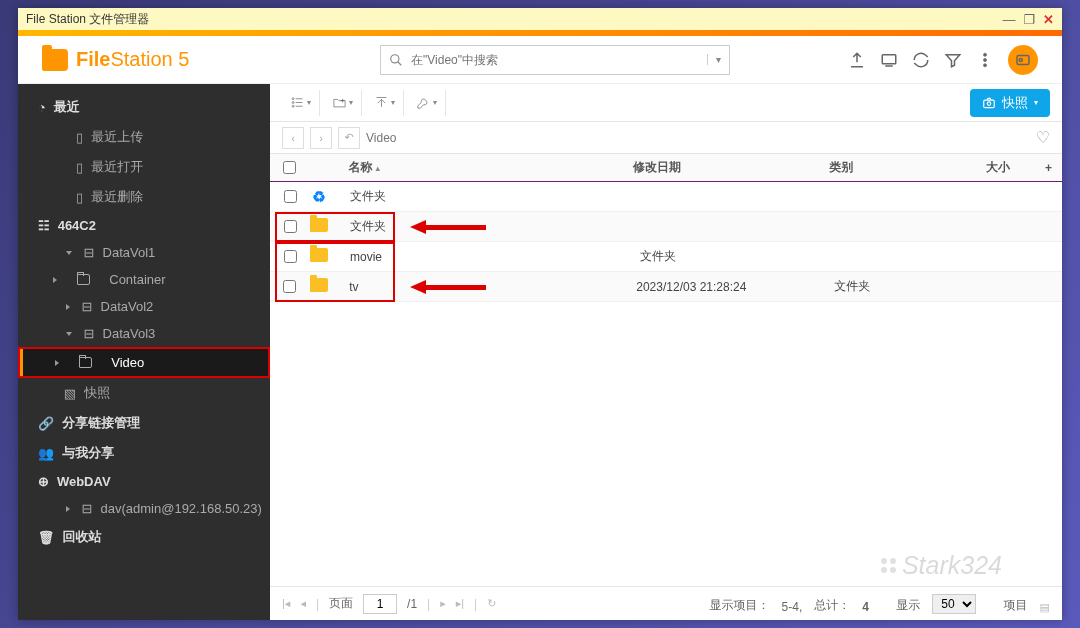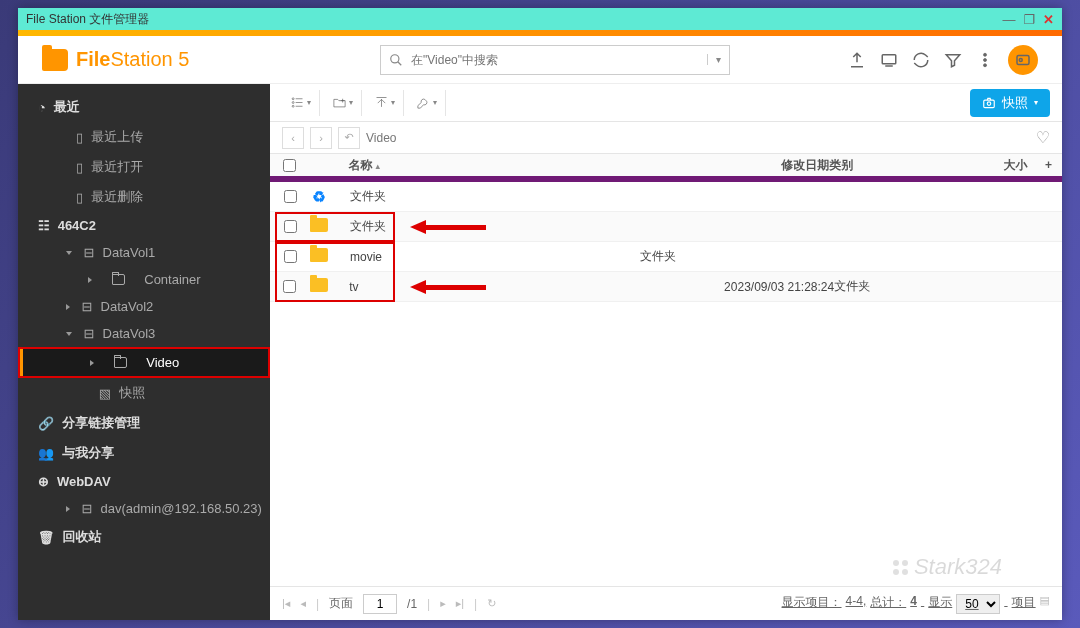--- a/index.html
+++ b/index.html
@@ -1,18 +1,18 @@
 <!DOCTYPE html>
 <html><head>
 <meta charset="utf-8">
 <style>
 * { box-sizing: border-box; margin: 0; padding: 0; font-family: Arial, "Microsoft YaHei", sans-serif; }
 body { width: 1080px; height: 628px; background: linear-gradient(135deg, #3a3a78 0%, #4a4a9a 50%, #5a5abb 100%); overflow: hidden; position: relative; }
 .window { position: absolute; top: 8px; left: 18px; right: 18px; bottom: 8px; background: #fff; box-shadow: 0 0 10px rgba(0,0,0,0.3); display: flex; flex-direction: column; }
-.titlebar { height: 22px; background: #5eead4; display: flex; align-items: center; padding: 0 8px; font-size: 12px; color: #333; justify-content: space-between; }
+.titlebar { height: 22px; background: #fef9c3; display: flex; align-items: center; padding: 0 8px; font-size: 12px; color: #333; justify-content: space-between; }
 .winctrl { display: flex; gap: 8px; align-items: center; }
 .winctrl span { cursor: pointer; font-size: 13px; color: #666; }
 .winctrl .close { color: #d33; font-weight: bold; }
 .accentbar { height: 6px; background: linear-gradient(90deg, #ffb800, #ff6a00); }
 .topbar { height: 48px; background: #fff; display: flex; align-items: center; padding: 0 24px; border-bottom: 1px solid #eee; }
 .logo { display: flex; align-items: center; gap: 8px; font-size: 20px; color: #ff9500; width: 220px; }
 .logo-icon { width: 26px; height: 22px; background: #ff9500; border-radius: 2px 4px 4px 2px; position: relative; }
 .logo-icon::before { content: ''; position: absolute; top: -4px; left: 0; width: 10px; height: 6px; background: #ff9500; border-radius: 2px 2px 0 0; }
 .logo b { font-weight: 700; margin-top: 22px; }
 .logo span.light { font-weight: 300; }
@@ -23,66 +23,66 @@
 .search .drop { border-left: 1px solid #ccc; padding-left: 8px; cursor: pointer; color: #888; font-size: 10px; }
 .topicons { display: flex; gap: 14px; align-items: center; color: #666; }
 .topicons .icn { cursor: pointer; display: flex; align-items: center; justify-content: center; }
 .topicons svg { width: 18px; height: 18px; stroke: #666; }
 .round-icon { width: 30px; height: 30px; border-radius: 50%; background: #ff9500; display: flex; align-items: center; justify-content: center; color: #fff; }
 .body { flex: 1; display: flex; overflow: hidden; }
 .sidebar { width: 252px; background: #2e2e2e; color: #aaa; font-size: 13px; overflow: auto; padding-top: 8px; }
 .sb-item { display: flex; align-items: center; gap: 8px; padding: 6px 14px; cursor: pointer; white-space: nowrap; }
 .sb-item.lvl1 { padding-left: 58px; }
 .sb-item.lvl1b { padding-left: 48px; }
-.sb-item.lvl2 { padding-left: 70px; }
+.sb-item.lvl2 { padding-left: 35px; }
 .sb-item.sec { font-weight: 600; color: #ddd; padding-left: 20px; }
 .sb-item.active { background: #1a1a1a; color: #fff; position: relative; }
 .sb-item.active::before { content: ''; position: absolute; left: 0; top: 0; bottom: 0; width: 3px; background: #ff9500; }
 .redbox { border: 2px solid #d00; }
 .tri { display: inline-block; width: 0; height: 0; border-left: 4px solid #999; border-top: 3px solid transparent; border-bottom: 3px solid transparent; }
 .tri.down { border-left: 3px solid transparent; border-right: 3px solid transparent; border-top: 4px solid #999; border-bottom: none; }
 .sb-folder { width: 13px; height: 11px; display: inline-block; border: 1px solid #aaa; border-radius: 1px 2px 2px 1px; position: relative; }
 .sb-folder::before { content: ''; position: absolute; top: -3px; left: -1px; width: 5px; height: 3px; border: 1px solid #aaa; border-bottom: none; border-radius: 1px 1px 0 0; }
 .main { flex: 1; display: flex; flex-direction: column; background: #fff; overflow: hidden; }
 .toolbar { height: 38px; border-bottom: 1px solid #e5e5e5; display: flex; align-items: center; padding: 0 12px; gap: 4px; }
 .tbtn { display: flex; align-items: center; gap: 2px; padding: 4px 8px; cursor: pointer; border-right: 1px solid #e5e5e5; height: 26px; }
 .tbtn svg { width: 15px; height: 15px; stroke: #555; fill: none; }
 .tbtn .chev { font-size: 8px; color: #888; }
 .snapshot { margin-left: auto; background: #0ea5e9; color: #fff; border-radius: 4px; padding: 5px 12px; display: flex; align-items: center; gap: 6px; cursor: pointer; font-size: 13px; }
 .snapshot .chev { font-size: 8px; }
 .breadcrumb { height: 32px; display: flex; align-items: center; padding: 0 12px; gap: 6px; border-bottom: 1px solid #e5e5e5; font-size: 12px; color: #888; }
 .navbtn { width: 22px; height: 22px; border: 1px solid #ddd; display: flex; align-items: center; justify-content: center; cursor: pointer; color: #aaa; font-size: 11px; }
 .bc-path { color: #777; }
 .heart { margin-left: auto; color: #999; font-size: 16px; cursor: pointer; }
-.table-head { display: flex; height: 28px; align-items: center; background: #fafafa; border-bottom: 6px solid #701a75; font-size: 12px; color: #555; font-weight: 600; }
+.table-head { display: flex; height: 28px; align-items: center; background: #fafafa; border-bottom: 1px solid #701a75; font-size: 12px; color: #555; font-weight: 600; }
 .col-cb { width: 40px; display: flex; justify-content: center; }
 .col-icon { width: 40px; }
 .col-name { width: 290px; }
-.col-date { width: 200px; text-align: right; }
+.col-date { width: 200px; }
 .col-type { width: 160px; }
-.col-size { width: 60px; text-align: center; }
+.col-size { width: 60px; text-align: left; }
 .col-plus { flex: 1; text-align: right; padding-right: 10px; }
 .sort-asc { font-size: 8px; color: #888; }
 .rows { position: relative; }
 .row { display: flex; height: 30px; align-items: center; font-size: 12px; color: #444; border-bottom: 1px solid #f0f0f0; }
 .row:nth-child(even){ background: #fafafa; }
 .folder-icon { width: 18px; height: 14px; background: #fbbf24; border-radius: 1px 2px 2px 1px; position: relative; display: inline-block; }
 .folder-icon::before { content: ''; position: absolute; top: -3px; left: 0; width: 7px; height: 4px; background: #fbbf24; border-radius: 1px 1px 0 0; }
 .recycle-icon { width: 18px; height: 18px; display: flex; align-items: center; justify-content: center; color: #0a84ff; font-size: 15px; font-weight: bold; }
 .annot-box { position: absolute; border: 2px solid #d00; pointer-events: none; }
 .arrow { position: absolute; pointer-events: none; display: flex; align-items: center; }
 .arrow-head { width: 0; height: 0; border-right: 16px solid #d00; border-top: 7px solid transparent; border-bottom: 7px solid transparent; }
 .arrow-line { height: 5px; width: 60px; background: #d00; }
 .footer { height: 34px; border-top: 1px solid #e5e5e5; display: flex; align-items: center; padding: 0 12px; font-size: 12px; color: #666; gap: 10px; }
 .footer .sep { color: #ccc; }
 .pgbtn { color: #bbb; cursor: pointer; font-size: 11px; }
 .pginput { width: 34px; border: 1px solid #ccc; text-align: center; font-size: 12px; padding: 2px; }
-.footer .right { margin-left: auto; display: flex; align-items: flex-start; gap: 4px; text-decoration: underline; }
+.footer .right { margin-left: auto; display: flex; align-items: flex-end; gap: 12px; }
 .sizesel { border: 1px solid #ccc; font-size: 12px; padding: 1px 4px; }
-.watermark { position: absolute; right: 60px; bottom: 40px; color: rgba(0,0,0,0.15); font-size: 22px; font-style: italic; pointer-events: none; display: flex; align-items: center; gap: 6px; }
+.watermark { position: absolute; right: 60px; bottom: 40px; color: rgba(0,0,0,0.15); font-size: 25px; font-style: italic; pointer-events: none; display: flex; align-items: center; gap: 6px; }
 .wm-dots { display: grid; grid-template-columns: repeat(2, 6px); gap: 3px; }
 .wm-dot { width: 6px; height: 6px; border-radius: 50%; background: rgba(0,0,0,0.12); }
 input[type=checkbox]{ width: 13px; height: 13px; }
 </style>
 </head>
 <body>
 
 <div class="window">
 
   <div class="titlebar">
@@ -270,21 +270,21 @@
           <div class="col-type">文件夹</div>
           <div class="col-size"></div>
             <div class="col-plus"></div>
         </div>
         <div class="row">
           <div class="col-cb">
               <input type="checkbox" style="">
             </div>
           <div class="col-icon"><span class="folder-icon"></span></div>
           <div class="col-name">tv</div>
-          <div class="col-date">2023/09/03 21:28:24</div>
+          <div class="col-date">2023/12/03 21:28:24</div>
           <div class="col-type">文件夹</div>
           <div class="col-size"></div>
             <div class="col-plus"></div>
         </div>
 
         <div class="annot-box" style="left:5px; top:30px; width:120px; height:30px;"></div>
         <div class="annot-box" style="left:5px; top:60px; width:120px; height:60px;"></div>
         <div class="arrow" style="left:140px; top:38px;">
             <div class="arrow-head"></div>
             <div class="arrow-line"></div>
@@ -304,21 +304,21 @@
         <span>页面</span>
         <input class="pginput" value="1" style="">
         <span>/1</span>
         <span class="sep">|</span>
         <span class="pgbtn">▸</span>
         <span class="pgbtn">▸|</span>
         <span class="sep">|</span>
         <span class="pgbtn">↻</span>
         <div class="right">
           <span>显示项目：</span>
-          <span>4-4,</span>
+          <span>5-4,</span>
           <span>总计：</span>
           <b>4</b>
           &nbsp;
           <span>显示</span>
           <select class="sizesel"><option>50</option></select>
           &nbsp;
           <span>项目</span>
           <span class="pgbtn">▤</span>
         </div>
       </div>

